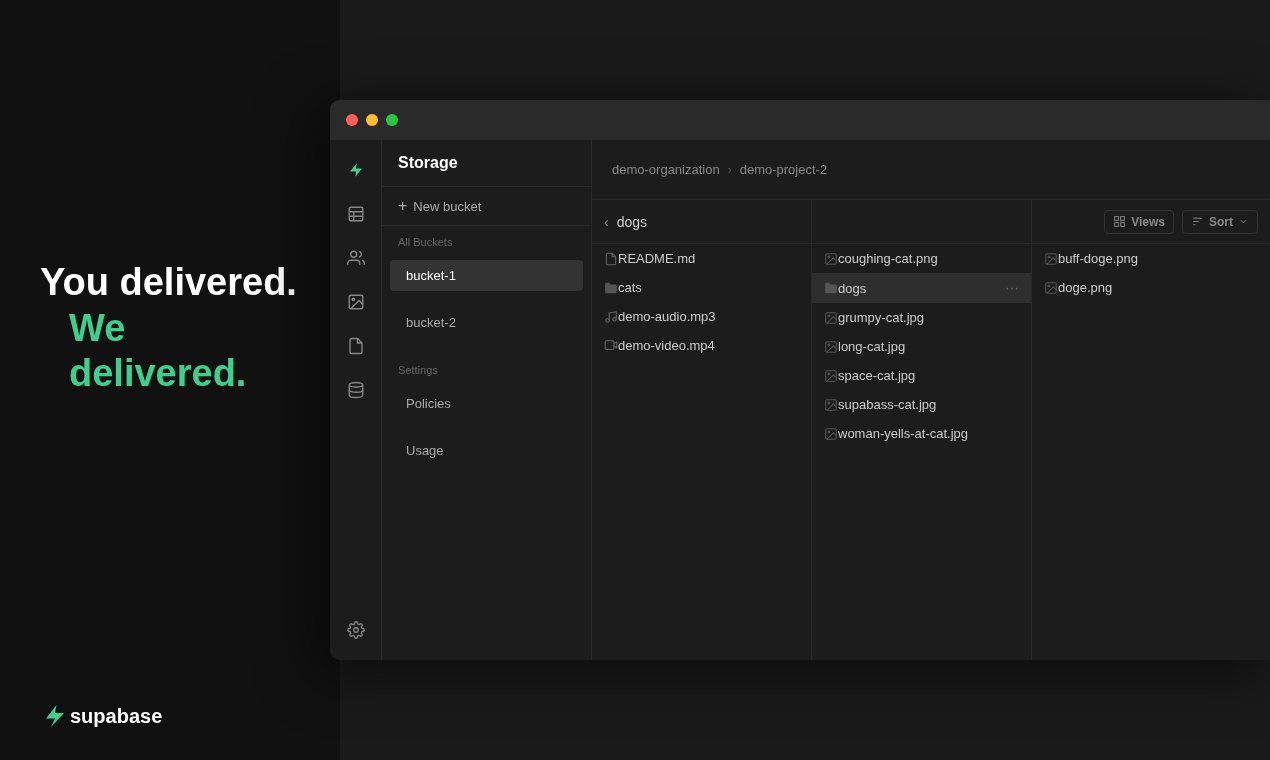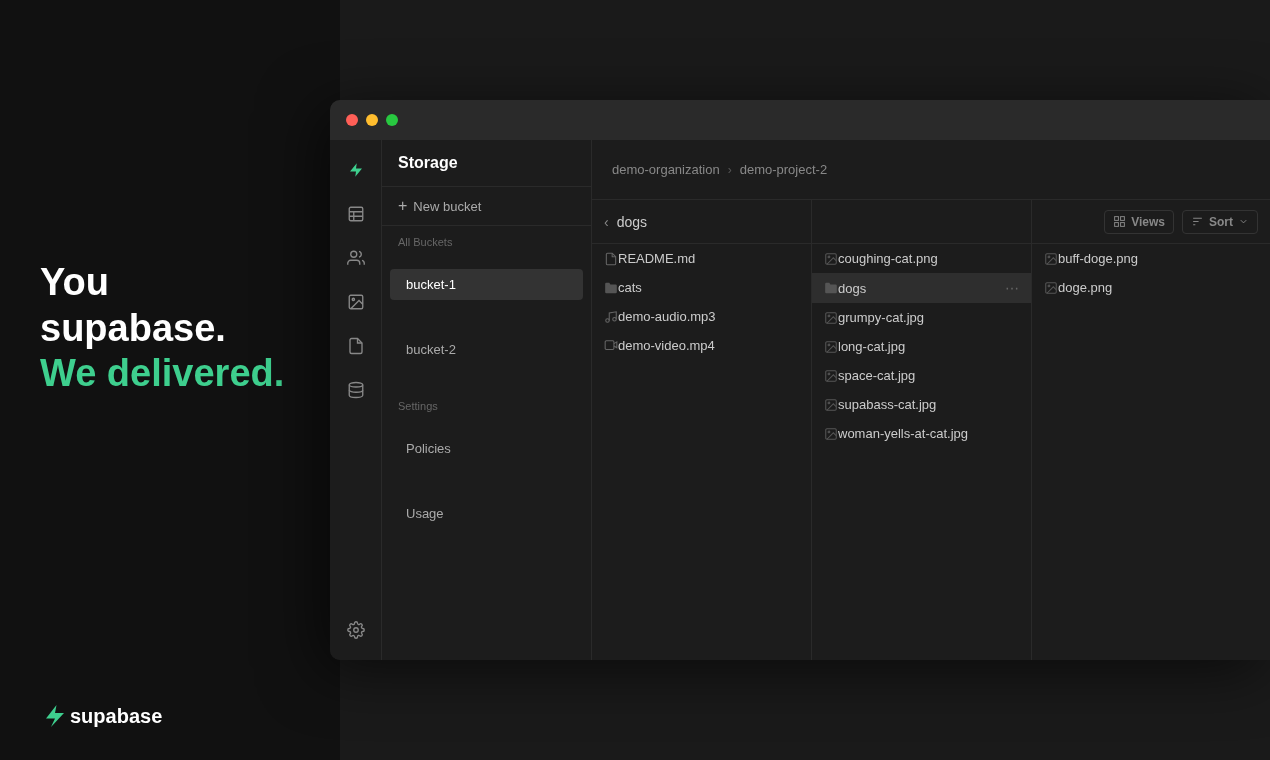--- a/index.html
+++ b/index.html
@@ -39,20 +39,21 @@
       font-size: 38px;
       font-weight: 700;
       line-height: 1.2;
     }
 
     .hero-text h2 {
       color: #3ecf8e;
       font-size: 38px;
       font-weight: 700;
       line-height: 1.2;
+      margin-left: 29px;
     }
 
     .supabase-logo {
       display: flex;
       align-items: center;
       gap: 2px;
       padding: 30px 40px;
     }
 
     .supabase-logo-text {
@@ -168,21 +169,21 @@
       color: #666;
       text-transform: none;
     }
 
     .nav-item {
       padding: 8px 16px;
       font-size: 13px;
       color: #aaa;
       cursor: pointer;
       border-radius: 4px;
-      margin: 17px 8px;
+      margin: 8px 8px;
     }
     .nav-item.active { background: #333; color: #fff; }
 
     .nav-settings-label {
       padding: 10px 16px 4px;
       font-size: 11px;
       color: #666;
       margin-top: 8px;
     }
 
@@ -323,21 +324,21 @@
     .file-list::-webkit-scrollbar-thumb { background: #333; border-radius: 2px; }
 
     
     svg { display: block; }
   </style>
 </head>
 <body>
 
 <div class="left-bg">
   <div class="hero-text">
-    <h1>You supabase.</h1>
+    <h1>You delivered.</h1>
     <h2>We delivered.</h2>
   </div>
   <div class="supabase-logo">
 
     <svg width="28" height="28" viewBox="0 0 28 28" fill="none">
       <path d="M16.5 3L6 16.5h9L11 25l13-14h-9L16.5 3z" fill="#3ecf8e"></path>
     </svg>
     <span class="supabase-logo-text">supabase</span>
   </div>
 </div>

